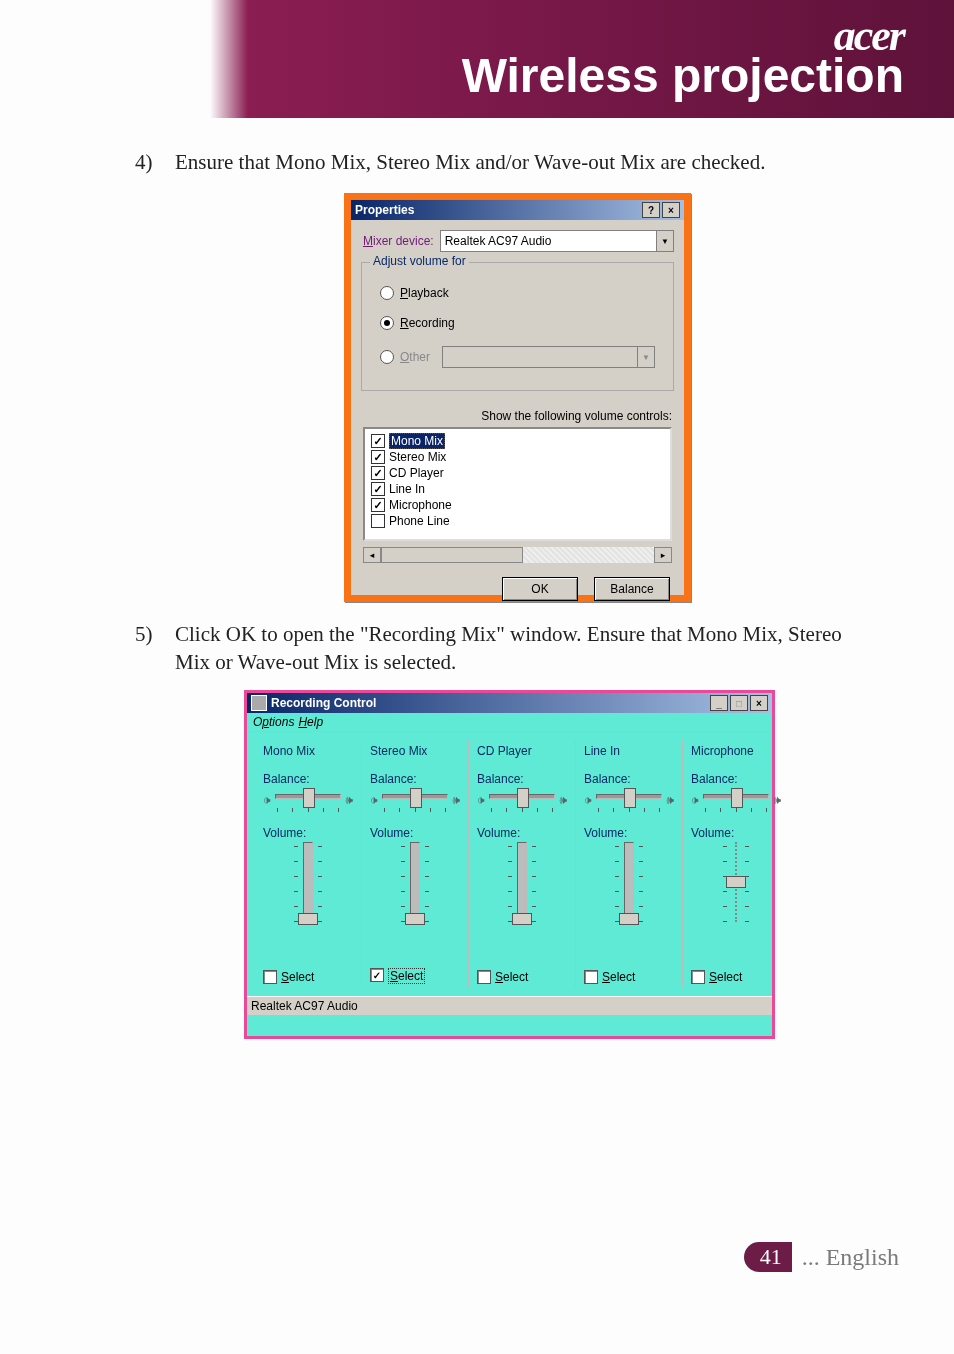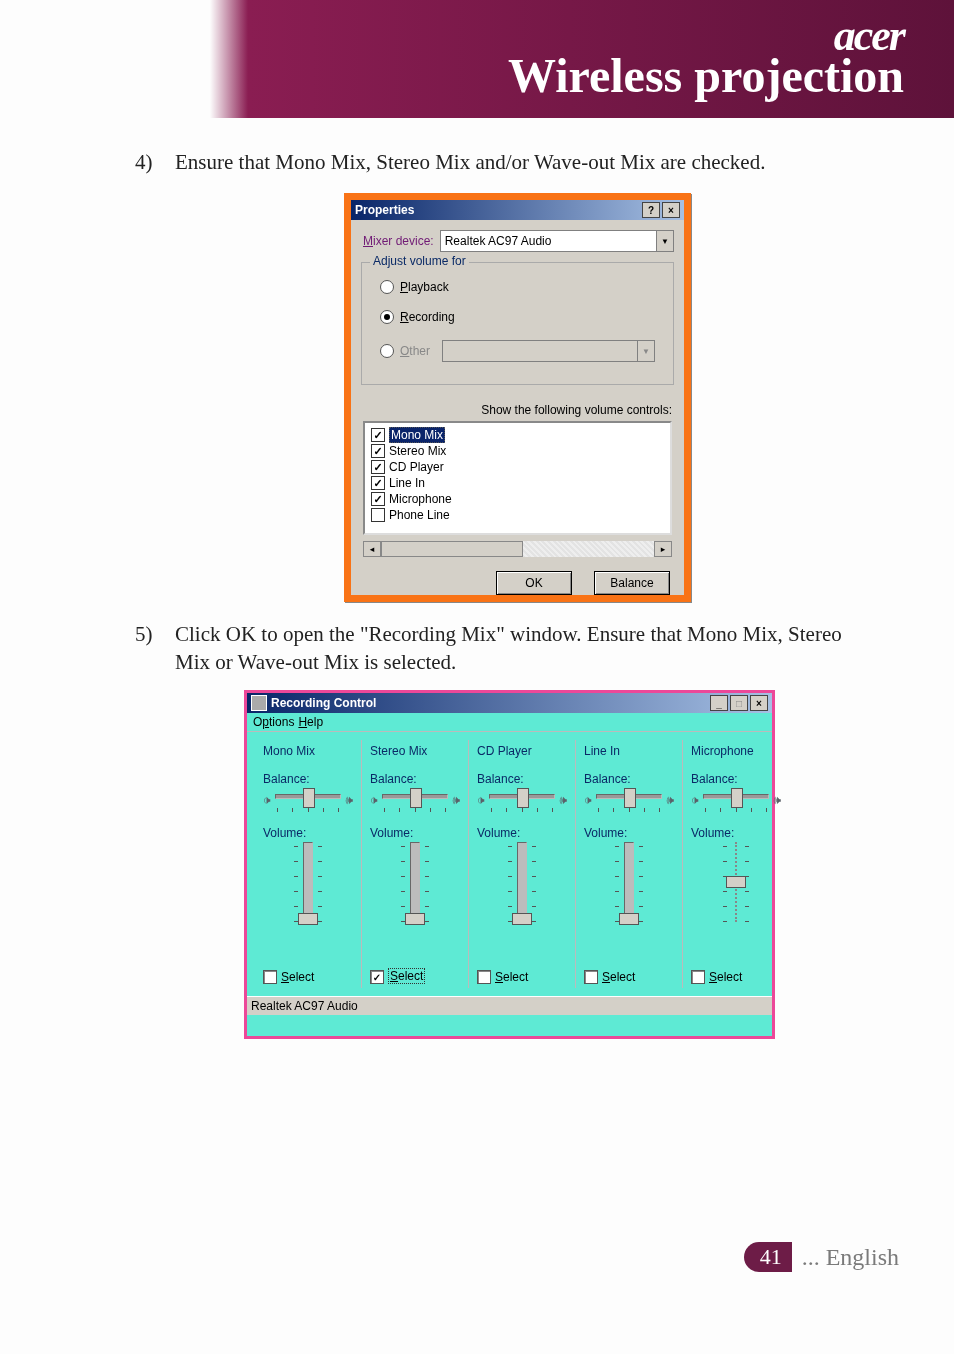--- a/index.html
+++ b/index.html
@@ -32,21 +32,21 @@
     font-size: 44px;
     letter-spacing: -2px;
   }
   .banner-title {
     position: absolute;
     right: 50px;
     top: 48px;
     font-size: 48px;
     font-weight: bold;
     color: #fff;
-    font-family: Liberation Serif, serif;
+    font-family: Liberation Sans, sans-serif;
   }
   
   .step {
     position: absolute;
     left: 175px;
     width: 700px;
     font-size: 21px;
     line-height: 1.35;
   }
   .step-num {
@@ -113,21 +113,21 @@
     border-left: 1px solid #808080;
     display: flex;
     align-items: center;
     justify-content: center;
     font-size: 8px;
   }
   .groupbox {
     margin: 6px 10px 10px 10px;
     border: 1px solid #aaa;
     border-top: none;
-    padding-top: 2px;
+    padding-top: 8px;
     position: relative;
   }
   .groupbox::before {
     content: "";
     position: absolute;
     top: 0; left: 0; right: 0;
     border-top: 1px solid #aaa;
   }
   .group-label {
     position: absolute;
@@ -212,21 +212,21 @@
     background: #d4d0c8;
     border: 1px solid #888;
   }
   .hscroll .track {
     flex: 1;
     background: repeating-linear-gradient(45deg,#e3e3e3 0 2px,#eee 2px 4px);
   }
   .btnrow {
     display: flex;
     justify-content: flex-end;
-    gap: 22px;
+    gap: 16px;
     padding: 6px 14px 10px 0;
   }
   .winbtn {
     width: 74px;
     height: 22px;
     background: #d4d0c8;
     border: 1px solid #000;
     box-shadow: inset 1px 1px 0 #fff, inset -1px -1px 0 #888;
     font-size: 12px;
     display: flex;
@@ -254,20 +254,21 @@
     width: 14px; height: 14px;
     background: #aaa;
     border: 1px solid #fff;
   }
   .menubar {
     display: flex;
     gap: 4px;
     padding: 2px 6px;
     font-size: 12px;
     border-bottom: 1px solid #bbb;
+    font-style: italic;
   }
   .menubar span .ul { text-decoration: underline; }
   .channels {
     display: flex;
     padding: 8px 10px 8px 8px;
     gap: 0;
     height: 248px;
   }
   .chan {
     flex: 1;
@@ -362,21 +363,21 @@
   .vslider.dotted::before {
     content: "";
     position: absolute;
     left: 3px;
     top: 0; bottom: 0;
     width: 2px;
     border-left: 2px dotted #888;
   }
   .selrow {
     display: flex;
-    align-items: flex-end;
+    align-items: flex-start;
     gap: 4px;
     align-self: flex-start;
     margin-top: auto;
   }
   .selrow .cb {
     width: 12px; height: 12px;
     background: #fff;
     border: 1px solid #555;
     box-shadow: inset 1px 1px 0 #888;
     display: flex;

